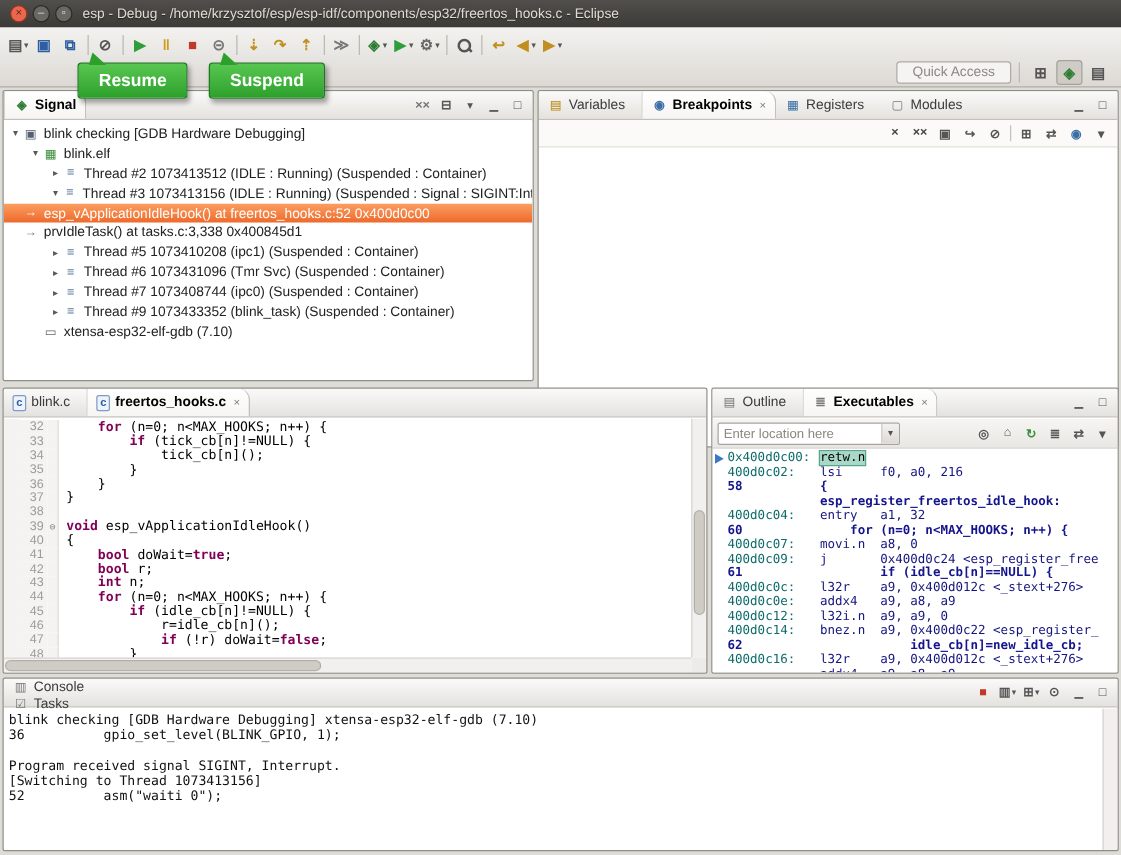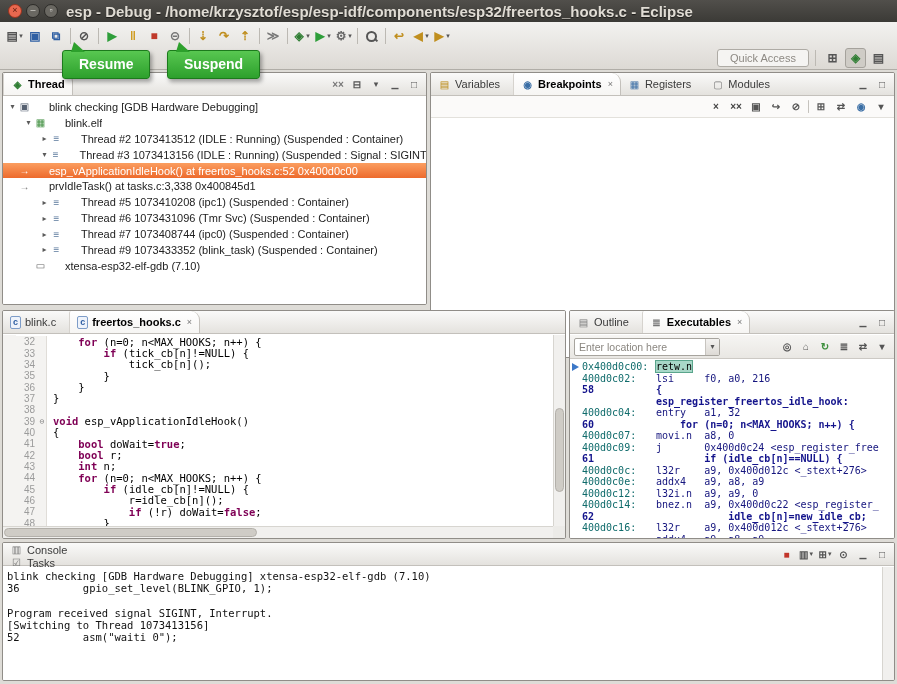--- a/index.html
+++ b/index.html
@@ -7,21 +7,21 @@
   body { position:relative; overflow:hidden; background:#dedcd7; font-family:"Liberation Sans", sans-serif; font-size:11px; color:#222; }
 
   
   .titlebar { position:absolute; top:0; left:0; right:0; height:22px;
     background:linear-gradient(#514f4b,#3b3a36); display:flex; align-items:center; padding:0 8px; gap:8px; }
   .win-controls { display:flex; gap:4px; align-items:center; }
   .wbtn { width:14px; height:14px; border-radius:50%; background:#6a6862; border:1px solid #2c2b28;
     color:#dedcd7; font-size:9px; line-height:11px; text-align:center; }
   .wbtn.close { background:#e8684f; border-color:#97331f; color:#5d1d10; }
   .wbtn.close::before{content:"×";} .wbtn.min::before{content:"–";} .wbtn.max::before{content:"▫";}
-  .win-title { color:#e0dcd4; font-size:15px; font-weight:bold; text-shadow:0 1px 1px rgba(0,0,0,.6); white-space:nowrap; overflow:hidden; }
+  .win-title { color:#e0dcd4; font-size:11px; font-weight:normal; text-shadow:0 1px 1px rgba(0,0,0,.6); white-space:nowrap; overflow:hidden; }
 
   
   .toolbar { position:absolute; top:22px; left:0; right:0; height:48px;
     background:linear-gradient(#f3f2f0,#dcd9d4); border-bottom:1px solid #b0ada7; }
   .tb-row1 { height:26px; display:flex; align-items:center; padding:2px 4px 0; }
   .tb-row2 { height:21px; display:flex; align-items:center; justify-content:flex-end; padding:0 8px 2px; gap:6px; }
   .tbi { min-width:21px; height:20px; padding:0 2px; display:inline-flex; align-items:center; justify-content:center;
     border-radius:3px; font-size:12px; color:#555; }
   .tbi .g { display:inline-flex; align-items:center; justify-content:center; min-width:12px; font-weight:bold; }
   .tbi .dd { font-size:7px; color:#555; margin-left:1px; }
@@ -89,21 +89,21 @@
     font-size:9px; color:#2f5fa3; font-weight:bold; }
   [data-icon="c-file-icon"]::before { content:"c"; line-height:10px; }
 
   
   .tree { position:absolute; top:24px; left:0; right:0; bottom:0; overflow:hidden; padding-top:2px; background:#fff; }
   .trow { height:15.9px; display:flex; align-items:center; white-space:nowrap; padding-left:4px; overflow:hidden; }
   .trow.d1 { padding-left:20px; } .trow.d2 { padding-left:36px; } .trow.d3 { }
   .trow.sel { background:linear-gradient(#fb9e60,#ed6a2c); color:#fff; }
   .trow.sel .ticon::before, .trow.sel .exp { color:#fff !important; }
   .exp { width:11px; flex:none; font-size:8px; color:#5a5a5a; text-align:center; }
-  .tlabel { margin-left:18px; overflow:hidden;text-align:right; }
+  .tlabel { margin-left:4px; overflow:hidden;text-align:right; }
 
   
   .views-toolbar { height:22px; display:flex; justify-content:flex-end; align-items:center; gap:4px; padding:0 5px;
     background:#fbfaf9; border-bottom:1px solid #e3e1dc; }
   .views-body { position:absolute; top:46px; left:0; right:0; bottom:0; background:#fff; }
 
   
   .ed-body { position:absolute; top:24px; left:0; right:12px; bottom:12px; overflow:hidden; display:flex; background:#fff; }
   .ruler { width:13px; flex:none; background:#f4f3f1; }
   .lines { flex:1; padding-top:1px; font-family:"DejaVu Sans Mono", monospace; font-size:10.5px; }
@@ -276,21 +276,21 @@
   </div>
 </div>
 
 <div class="callout" id="callout-resume">Resume</div>
 <div class="callout" id="callout-suspend">Suspend</div>
 
 <div class="panel" id="panel-debug">
   <div class="phead">
     <span class="ptab active">
       <span class="ticon" data-icon="bug-icon"></span>
-      <span>Thread</span>
+      <span>Signal</span>
     </span>
     <span class="phspace"></span>
     <span class="ph-icons">
       <span style="display:inline-flex;gap:3px;">
         <span class="ph-ico">
             <span class="g" style="color: rgb(119, 119, 119);">××</span>
           </span>
           <span class="ph-ico">
             <span class="g" style="color: rgb(85, 85, 85);">⊟</span>
           </span>

